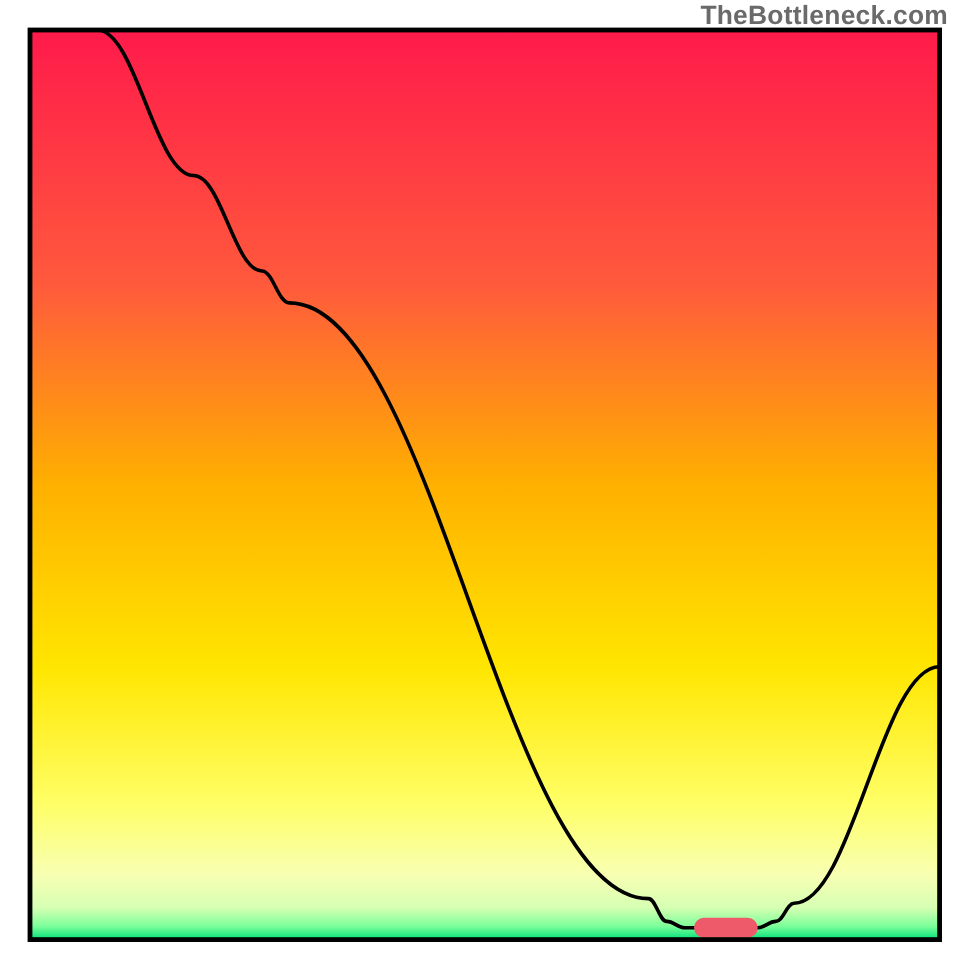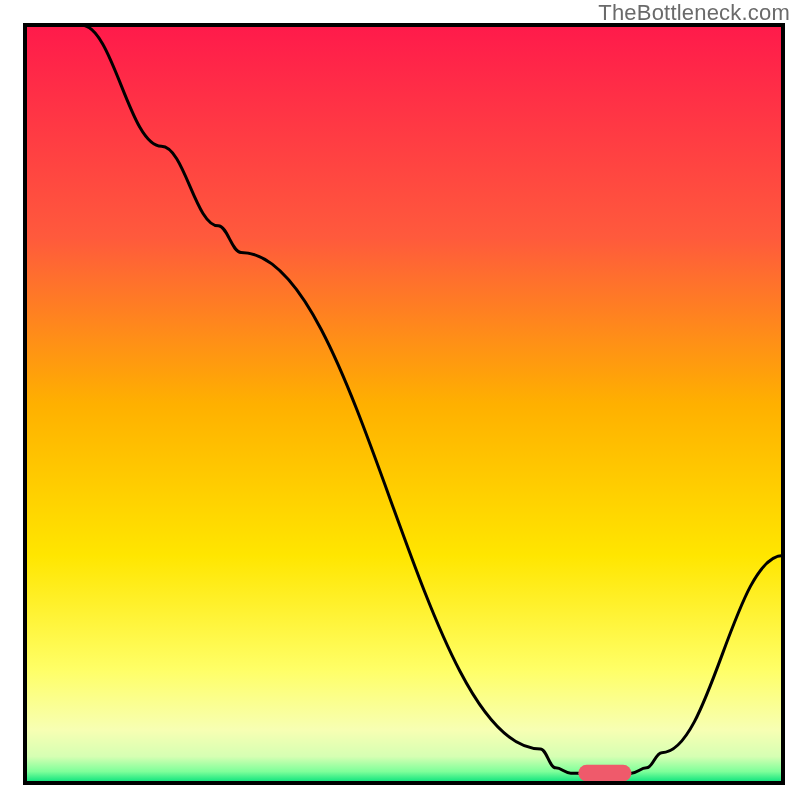--- a/index.html
+++ b/index.html
@@ -13,21 +13,21 @@
   .chart-container {
     position: relative;
     width: 800px;
     height: 800px;
   }
   .watermark {
     position: absolute;
     top: 0;
     right: 10px;
     font-size: 22px;
-    font-weight: normal;
+    font-weight: bold;
     color: #6a6a6a;
     letter-spacing: 0.2px;
     z-index: 5;
   }
   svg {
     display: block;
   }
 </style>
 </head>
 <body>

